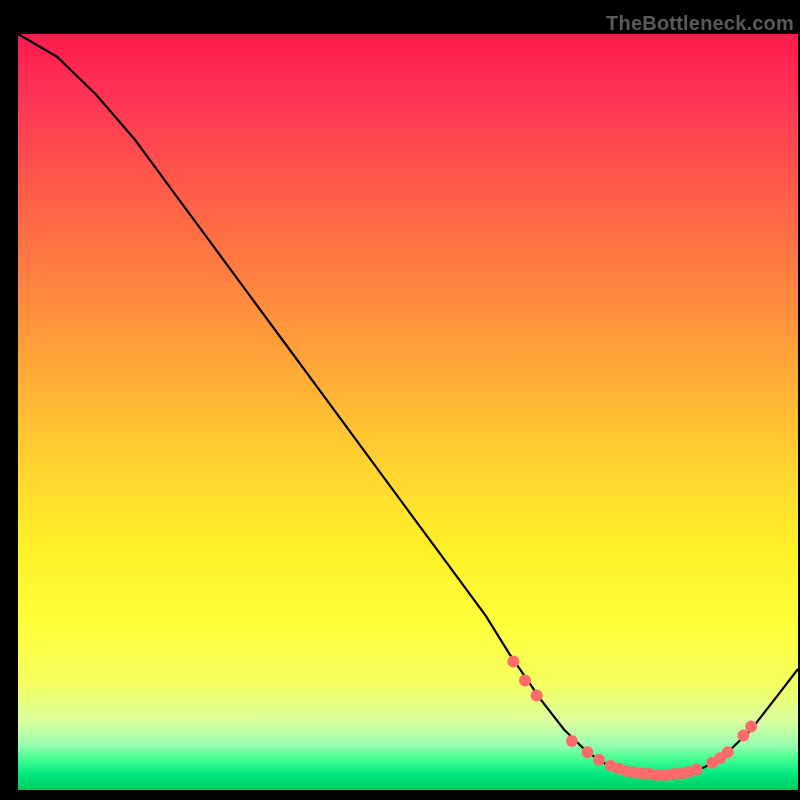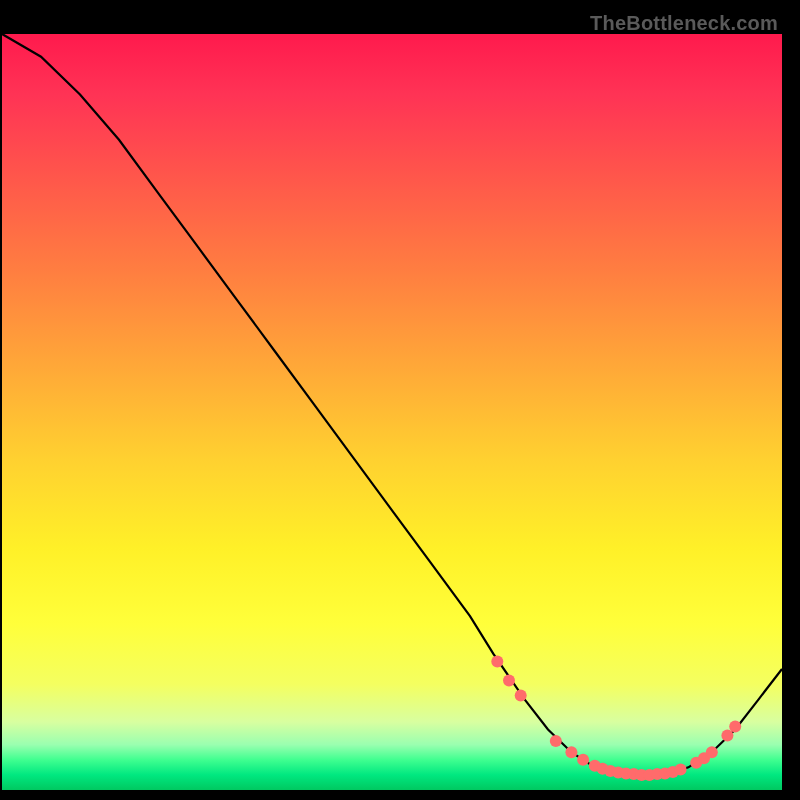--- a/index.html
+++ b/index.html
@@ -1,16 +1,16 @@
 <!DOCTYPE html>
 <html><head>
 <meta charset="utf-8">
 <style>
   html,body{margin:0;padding:0;width:800px;height:800px;background:#000;overflow:hidden;font-family:Arial,Helvetica,sans-serif}
-  .frame{position:absolute;left:2px;top:10px;width:780px;height:780px;background:#000}
+  .frame{position:absolute;left:18px;top:10px;width:780px;height:780px;background:#000}
   
   .plot{position:absolute;left:0;top:24px;width:780px;height:756px;
         background:linear-gradient(to bottom,
           #ff1a4d 0%,
           #ff3355 8%,
           #ff5a4a 20%,
           #ff8040 32%,
           #ffa838 44%,
           #ffd030 56%,
           #fff028 68%,

